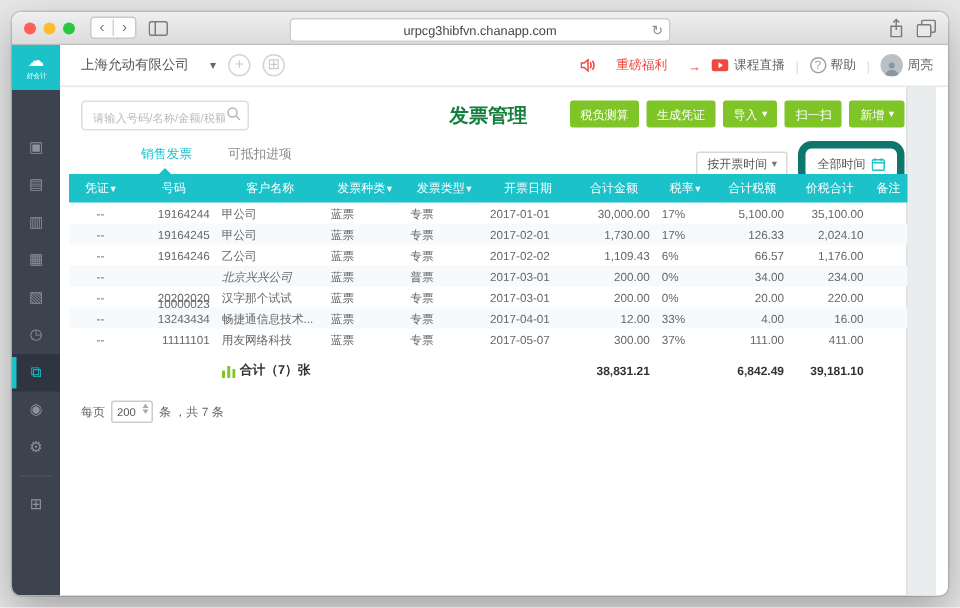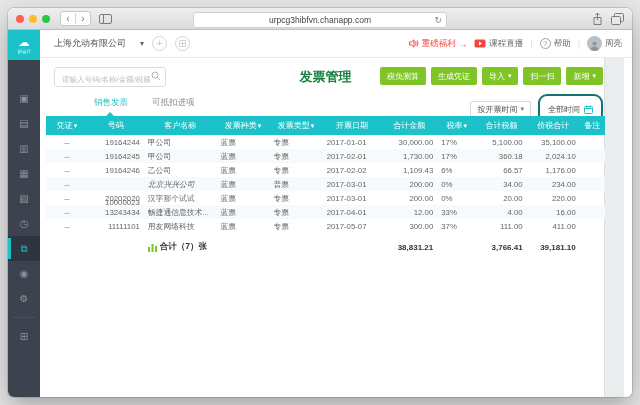--- a/index.html
+++ b/index.html
@@ -32,21 +32,21 @@
   .sb-item.active::before{content:"";position:absolute;left:0;top:2px;bottom:2px;width:3px;background:#1cc2ca;}
   .sb-divider{height:1px;background:#4a505c;margin:6px 5px;}
   
   .appbar{position:absolute;left:32px;right:0;top:22px;height:28px;background:#fff;border-bottom:1px solid #e8e8e8;
     display:flex;align-items:center;padding:0 10px 0 14px;box-sizing:border-box;}
   .company{font-size:9px;color:#555;display:flex;align-items:center;gap:14px;cursor:pointer;}
   .company .caret{color:#666;font-size:8px;}
   .hdr-circle{width:15px;height:15px;border:1px solid #d5d5d5;border-radius:50%;color:#c9c9c9;font-size:10px;line-height:14px;
     text-align:center;margin-left:8px;cursor:pointer;box-sizing:border-box;}
   .appbar-right{margin-left:auto;display:flex;align-items:center;gap:7px;}
-  .promo{display:flex;align-items:center;gap:3px;color:#f1473f;font-size:8.5px;cursor:pointer;}
+  .promo{display:flex;align-items:center;gap:14px;color:#f1473f;font-size:8.5px;cursor:pointer;}
   .hdr-item{display:flex;align-items:center;gap:3px;color:#666;font-size:8.5px;cursor:pointer;}
   .hdr-sep{color:#ddd;font-size:9px;}
   .help-circ{width:11px;height:11px;border:1px solid #9aa0a6;border-radius:50%;color:#9aa0a6;font-size:8px;line-height:10px;text-align:center;box-sizing:border-box;}
   .avatar{width:15px;height:15px;border-radius:50%;background:#b9c0c6;display:flex;align-items:flex-end;justify-content:center;overflow:hidden;}
   
   .main{position:absolute;left:32px;top:50px;right:0;bottom:0;background:#fff;}
   .gutter{position:absolute;top:0;bottom:0;right:8px;width:19px;background:#e9eded;border-left:1px solid #dcdfdf;}
   .content{position:absolute;left:6px;top:0;width:559px;bottom:0;}
   .toolbar{position:relative;height:36px;}
   .search-wrap{position:absolute;left:8px;top:9px;width:110px;height:18px;border:1px solid #ddd;border-radius:3px;background:#fff;}
@@ -59,21 +59,21 @@
     display:flex;align-items:center;gap:3px;cursor:pointer;font-family:inherit;}
   .btn-green .caret{font-size:7px;}
   .tabsrow{position:relative;height:22px;}
   .tabs{position:absolute;left:48px;top:3px;display:flex;gap:24px;}
   .tab{font-size:8.5px;color:#888;cursor:pointer;}
   .tab.active{color:#1cc2ca;}
   .filters{position:absolute;right:2px;top:0;display:flex;gap:7px;align-items:center;}
   .btn-sort{background:#fff;border:1px solid #d8d8d8;border-radius:2px;font-size:8px;color:#555;height:17px;padding:0 6px;
     display:flex;align-items:center;gap:3px;cursor:pointer;font-family:inherit;text-align:right;}
   .btn-sort .caret{font-size:7px;color:#777;}
-  .btn-range{background:#fff;border:2px solid #0f766e;border-radius:9px;font-size:8px;color:#555;height:30px;padding:0 8px;
+  .btn-range{background:#fff;border:5px solid #0f766e;border-radius:9px;font-size:8px;color:#555;height:30px;padding:0 8px;
     display:flex;align-items:center;gap:4px;cursor:pointer;font-family:inherit;}
   
   .tbl{position:relative;}
   .thead{display:flex;background:#1cc2ca;height:19px;align-items:center;position:relative;}
   .notch{position:absolute;top:-4px;left:60px;width:0;height:0;border-left:4px solid transparent;border-right:4px solid transparent;border-bottom:4px solid #1cc2ca;}
   .th{color:#fff;font-size:8px;text-align:center;box-sizing:border-box;padding:0 3px;white-space:nowrap;overflow:hidden;cursor:pointer;}
   .th .caret{font-size:7px;margin-left:1px;}
   .trow{display:flex;height:14px;align-items:center;}
   .trow:nth-child(even){background:#f7fafc;}
   .td{font-size:7.8px;color:#666;box-sizing:border-box;padding:0 4px;white-space:nowrap;overflow:hidden;}
@@ -305,21 +305,21 @@
             </div>
             <div class="trow">
               <div class="td al-c" style="width: 7.5%;">--</div>
               <div class="td al-r" style="width: 10%;">19164245</div>
               <div class="td al-l" style="width: 13%;">甲公司</div>
               <div class="td al-l" style="width: 9.5%;">蓝票</div>
               <div class="td al-l" style="width: 9.5%;">专票</div>
               <div class="td al-l" style="width: 10.5%;">2017-02-01</div>
               <div class="td al-r" style="width: 10%;">1,730.00</div>
               <div class="td al-l" style="width: 7%;">17%</div>
-              <div class="td al-r" style="width: 9%;">360.18</div>
+              <div class="td al-r" style="width: 9%;">126.33</div>
               <div class="td al-r" style="width: 9.5%;">2,024.10</div>
               <div class="td al-l" style="width: 4.5%;"></div>
             </div>
             <div class="trow">
               <div class="td al-c" style="width: 7.5%;">--</div>
               <div class="td al-r" style="width: 10%;">19164246</div>
               <div class="td al-l" style="width: 13%;">乙公司</div>
               <div class="td al-l" style="width: 9.5%;">蓝票</div>
               <div class="td al-l" style="width: 9.5%;">专票</div>
               <div class="td al-l" style="width: 10.5%;">2017-02-02</div>
@@ -393,22 +393,33 @@
                   <rect x="7" y="3" width="2" height="6" fill="#7fc528"></rect>
                 </svg>
                 <span>合计（7）张</span>
               </span>
             </div>
             <div class="td al-l" style="width: 9.5%;"></div>
             <div class="td al-l" style="width: 9.5%;"></div>
             <div class="td al-l" style="width: 10.5%;"></div>
             <div class="td al-r" style="width: 10%;">38,831.21</div>
             <div class="td al-l" style="width: 7%;"></div>
-            <div class="td al-r" style="width: 9%;">3,766.41</div>
+            <div class="td al-r" style="width: 9%;">6,842.49</div>
             <div class="td al-r" style="width: 9.5%;">39,181.10</div>
             <div class="td al-l" style="width: 4.5%;"></div>
           </div>
       </div>
 
+      <div class="pager">
+        <span>每页</span>
+        <span class="pp-box">
+          <span class="pp-val">200</span>
+          <span class="pp-step">
+              <i class="pp-up"></i>
+              <i class="pp-dn"></i>
+            </span>
+        </span>
+        <span>条 ，共 7 条</span>
+      </div>
 
     </div>
   </div>
 </div>
 
 </body></html>

